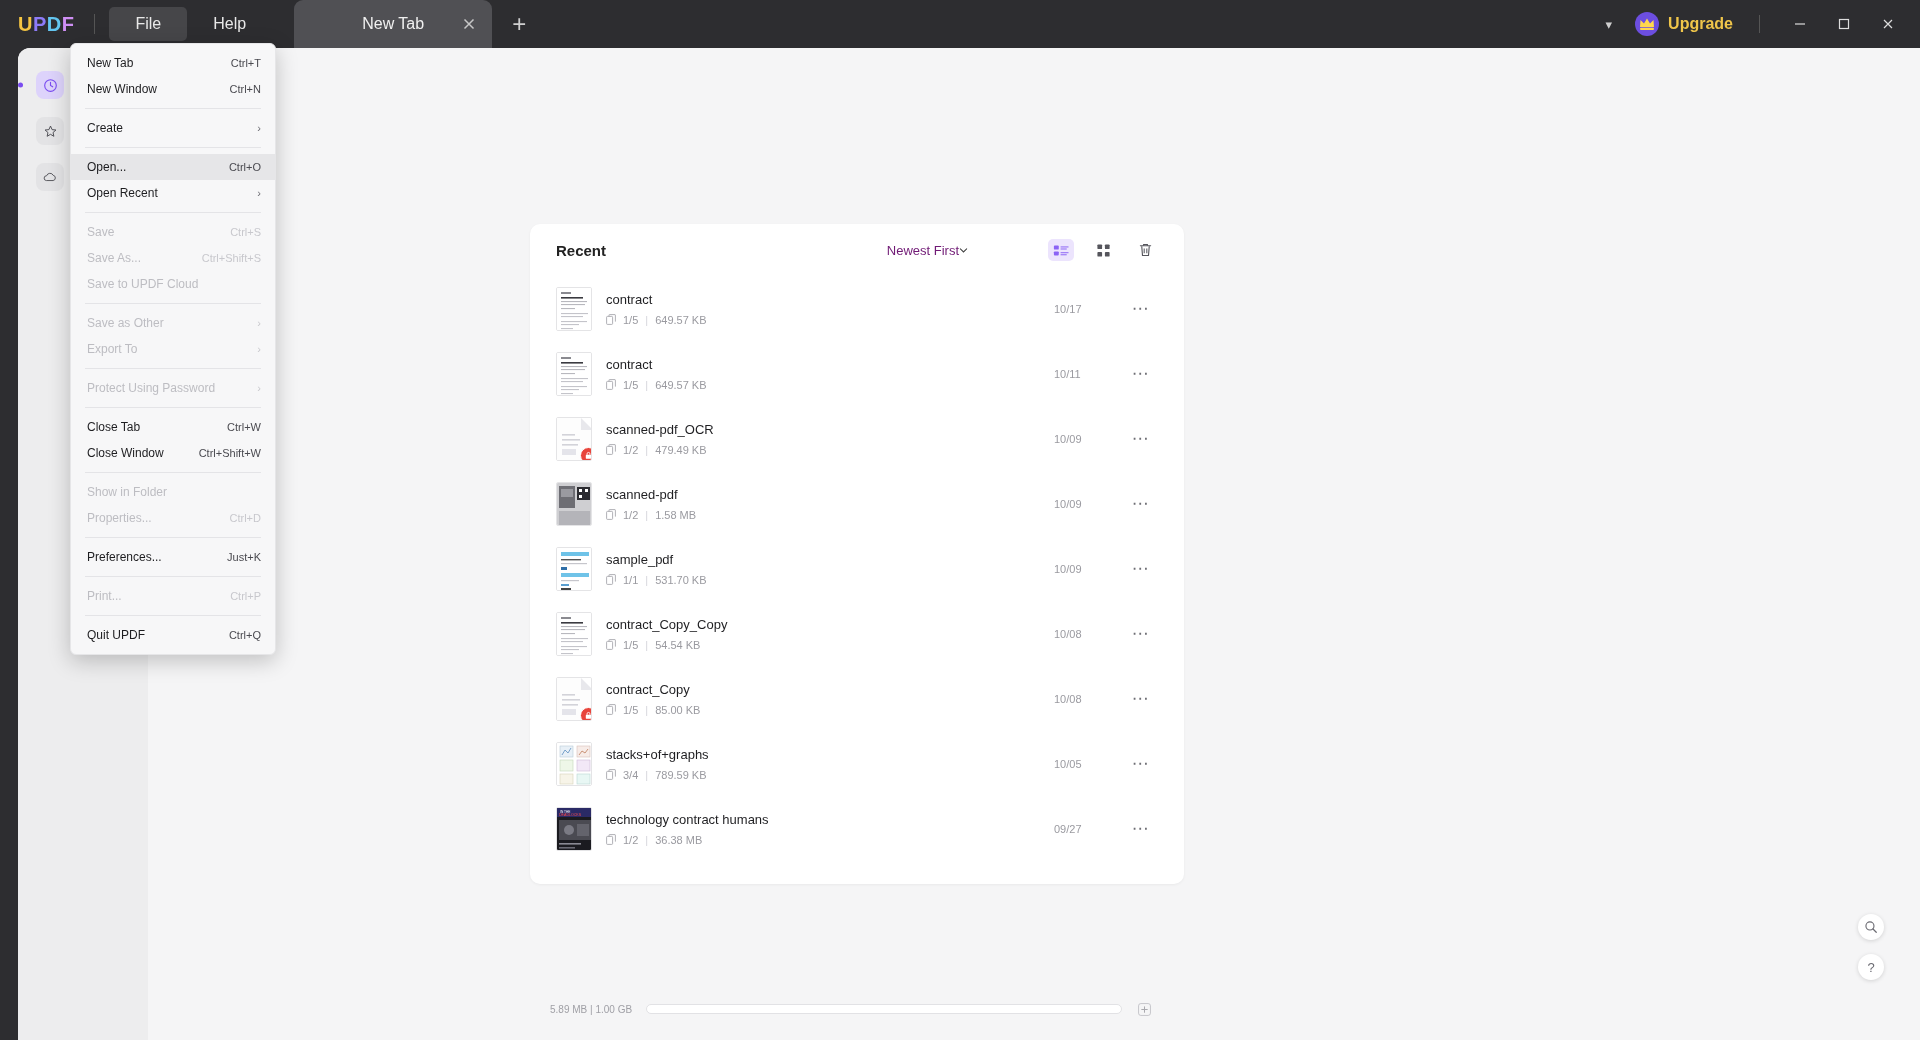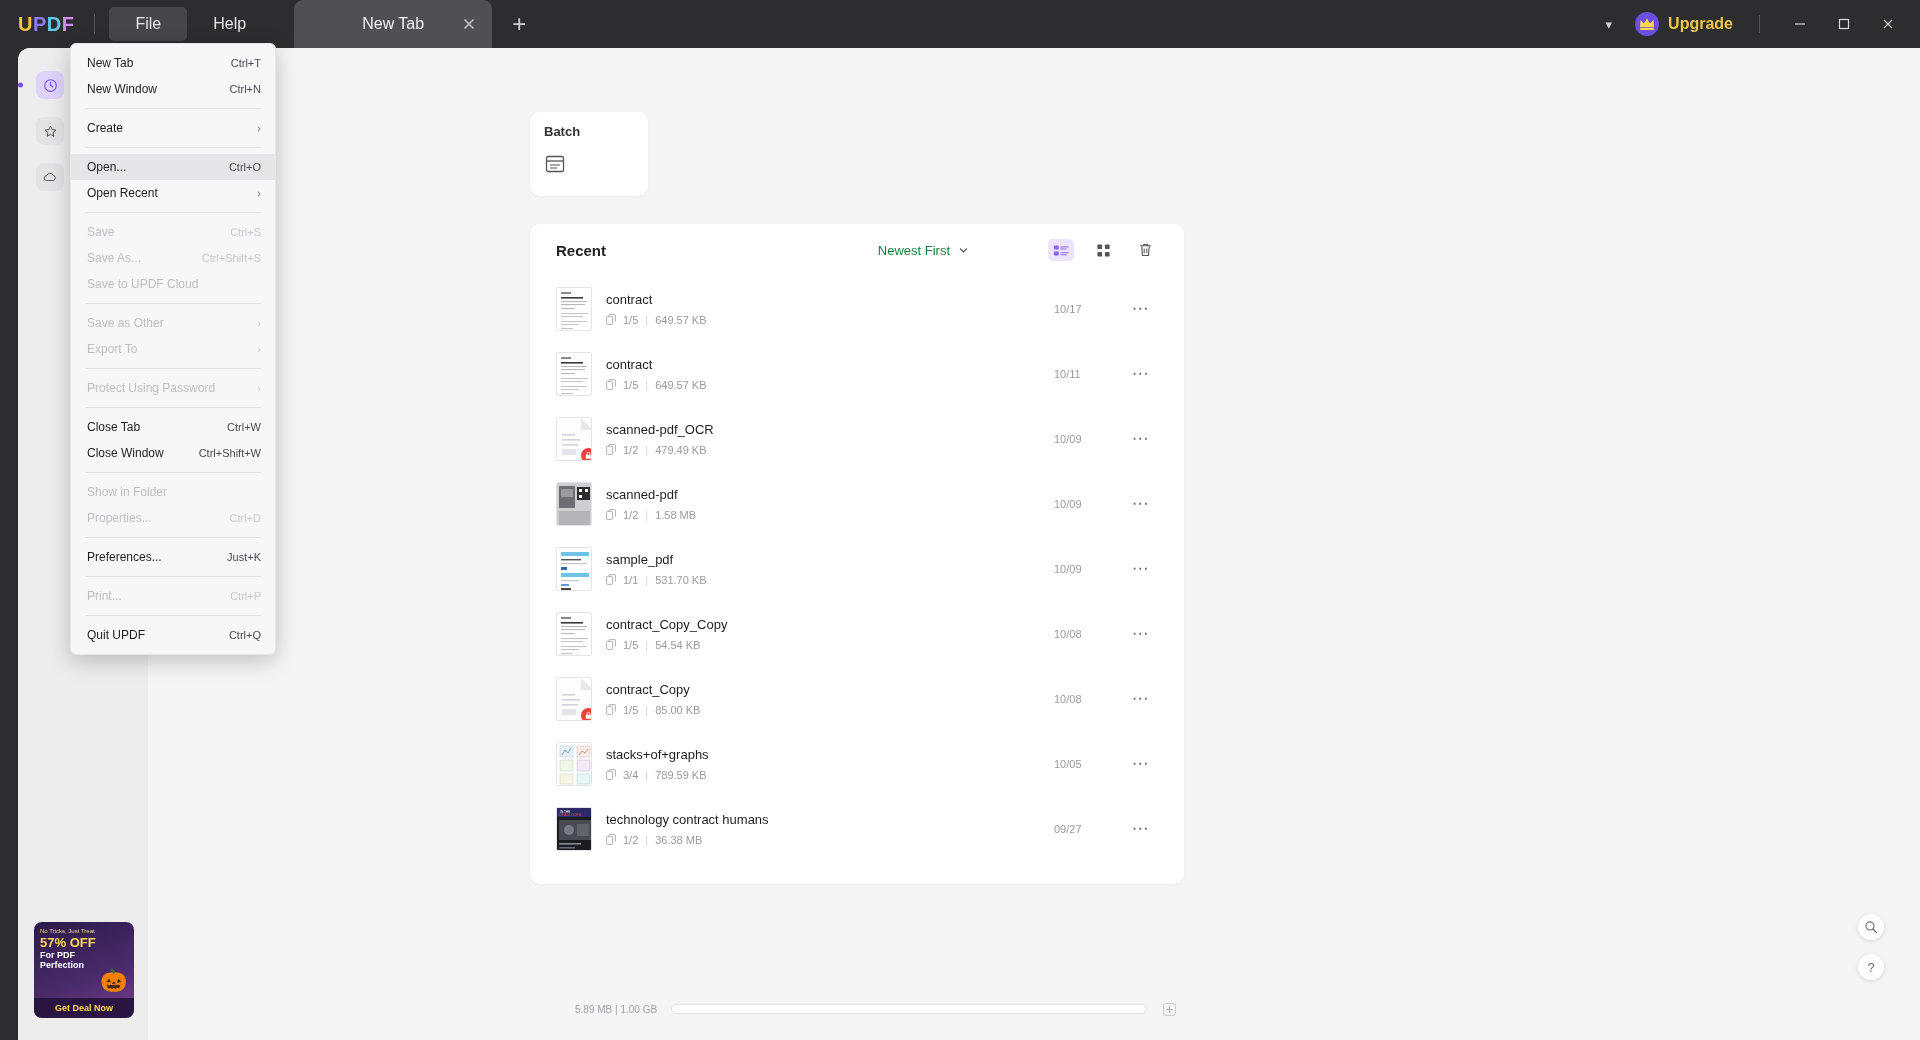--- a/index.html
+++ b/index.html
@@ -109,21 +109,21 @@
   .batch-ic { margin-top: 14px; width: 22px; height: 22px; color:#5a5a60; }
 
   .recent-panel {
     position:absolute; left: 382px; top: 176px; width: 654px; height: 660px;
     background:#fff; border-radius: 10px; box-shadow: 0 1px 3px rgba(0,0,0,.05);
     overflow: hidden;
   }
   .recent-head { display:flex; align-items:center; height: 52px; padding: 0 26px; }
   .recent-title { font-size: 15px; color:#222; font-weight:600; }
   .sort {
-    margin-left: auto; display:flex; align-items:center; gap: 9px; font-size: 13px; color:#15803d;
+    margin-left: auto; display:flex; align-items:center; font-size: 13px; color:#701a75;
     margin-right: 80px;
   }
   .view-icons { display:flex; align-items:center; gap: 16px; }
   .vi { width: 26px; height: 22px; display:flex;align-items:center;justify-content:center; border-radius:5px; }
   .vi.active { background:#ece4fd; }
 
   .rows { padding: 0 26px; }
   .row { height: 65px; display:flex; align-items:center; }
   .thumb { width: 36px; height: 44px; flex:0 0 auto; position:relative; margin-right: 14px;
            border: 1px solid #e4e4e6; background:#fff; overflow:hidden; border-radius:2px;}
@@ -131,21 +131,21 @@
     position:absolute; right: -6px; bottom: -4px; width: 17px; height:17px; border-radius:50%;
     background:#e8453c; display:flex;align-items:center;justify-content:center;
     border: 1.5px solid #fff;
   }
   .fname { font-size: 13px; color:#1f1f22; }
   .fmeta { margin-top: 7px; font-size: 11px; color:#9a9aa0; display:flex; align-items:center; gap: 7px; }
   .fdate { margin-left:auto; font-size: 11px; color:#9a9aa0; width: 70px; text-align: left; }
   .dots { width: 34px; text-align:center; font-size: 17px; color:#6e6e74; letter-spacing: 1.5px; }
 
   .footer {
-    position:absolute; left: 401px; bottom: 18px; width: 654px; height: 26px;
+    position:absolute; left: 376px; bottom: 18px; width: 654px; height: 26px;
     display:flex; align-items:center; gap: 14px; padding: 0 26px;
   }
   .storage-text { font-size: 10px; color:#a0a0a6; white-space:nowrap; }
   .bar { flex:1; height: 10px; border-radius: 6px; border:1px solid #e2e2e5; background:#fff; overflow:hidden; }
   .bar i { display:block; height:100%; background:#8b63f5; border-radius:6px; }
   .addbtn { width: 16px;height:16px; display:flex;align-items:center;justify-content:center; color:#a9a9ae;}
 
   .fabs { position:absolute; right: 36px; bottom: 60px; display:flex; flex-direction:column; gap: 14px; }
   .fab { width: 26px; height:26px; border-radius:50%; background:#fff; box-shadow:0 1px 4px rgba(0,0,0,.14);
          display:flex;align-items:center;justify-content:center; color:#6b6b72; }
@@ -246,42 +246,26 @@
         </div>
         <div class="side-item">
           <div class="ic">
             <svg width="16" height="16" viewBox="0 0 18 16">
                 <path d="M5 12 H12.5 A3 3 0 0 0 12.6 6.1 A4 4 0 0 0 5.2 6.6 A2.7 2.7 0 0 0 5 12 Z" stroke="#4a4a50" stroke-width="1" fill="none"></path>
               </svg>
           </div>
           <span class="lbl">UPDF Cloud</span>
         </div>
 
-        <div class="promo">
-          <div class="p1">No Tricks, Just Treat</div>
-          <div class="p2">57% OFF</div>
-          <div class="p3">For PDF</div>
-          <div class="p3">Perfection</div>
-          <div class="pumpkin">🎃</div>
-          <div class="cta">Get Deal Now</div>
-        </div>
       </div>
 
       <div class="main">
 
         <div class="cards">
 
-          <div class="card-batch">
-            <div class="t1">Batch</div>
-            <svg class="batch-ic" viewBox="0 0 22 22">
-              <rect x="2.5" y="3.5" width="17" height="15" rx="1.6" stroke="#55555c" stroke-width="1.3" fill="none"></rect>
-              <path d="M2.5 8 H19.5" stroke="#55555c" stroke-width="1.3"></path>
-              <path d="M6 12 H16 M6 15 H13" stroke="#55555c" stroke-width="1.2"></path>
-            </svg>
-          </div>
         </div>
 
         <div class="recent-panel">
           <div class="recent-head">
             <div class="recent-title">Recent</div>
             <div class="sort">
               <span>Newest First</span>
               <svg width="9" height="9" viewBox="0 0 10 10">
                   <path d="M1.5 3.2 L5 6.6 L8.5 3.2" stroke="#444" stroke-width="1.2" fill="none" stroke-linecap="round"></path>
                 </svg>

